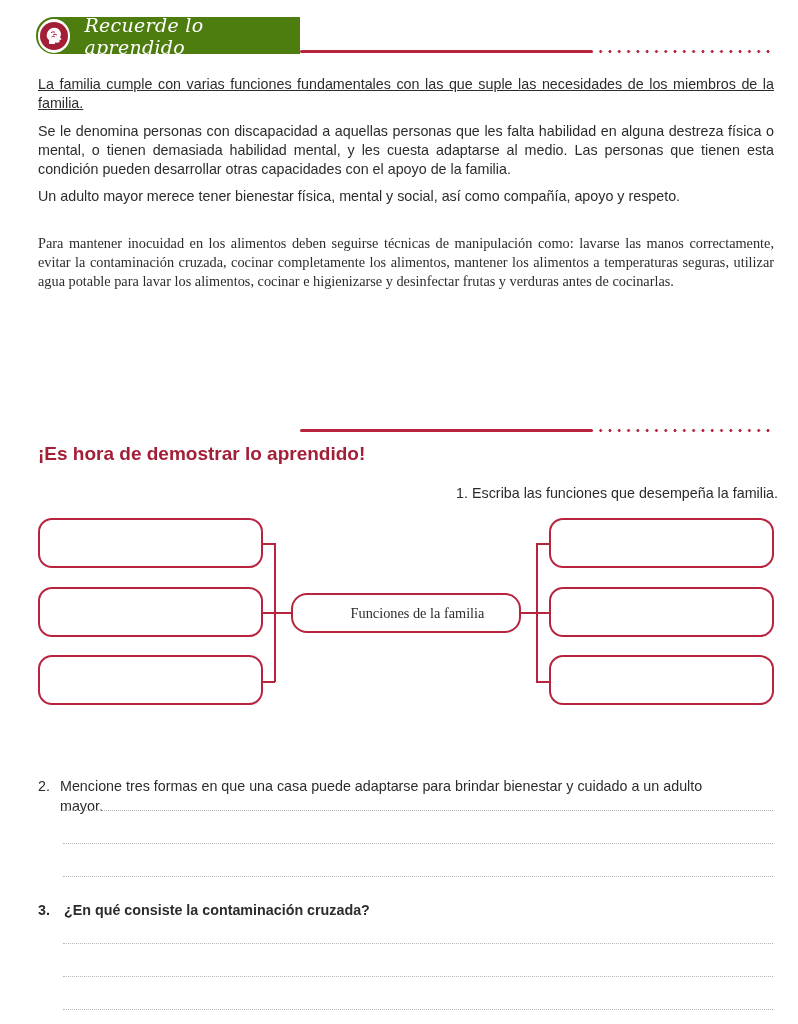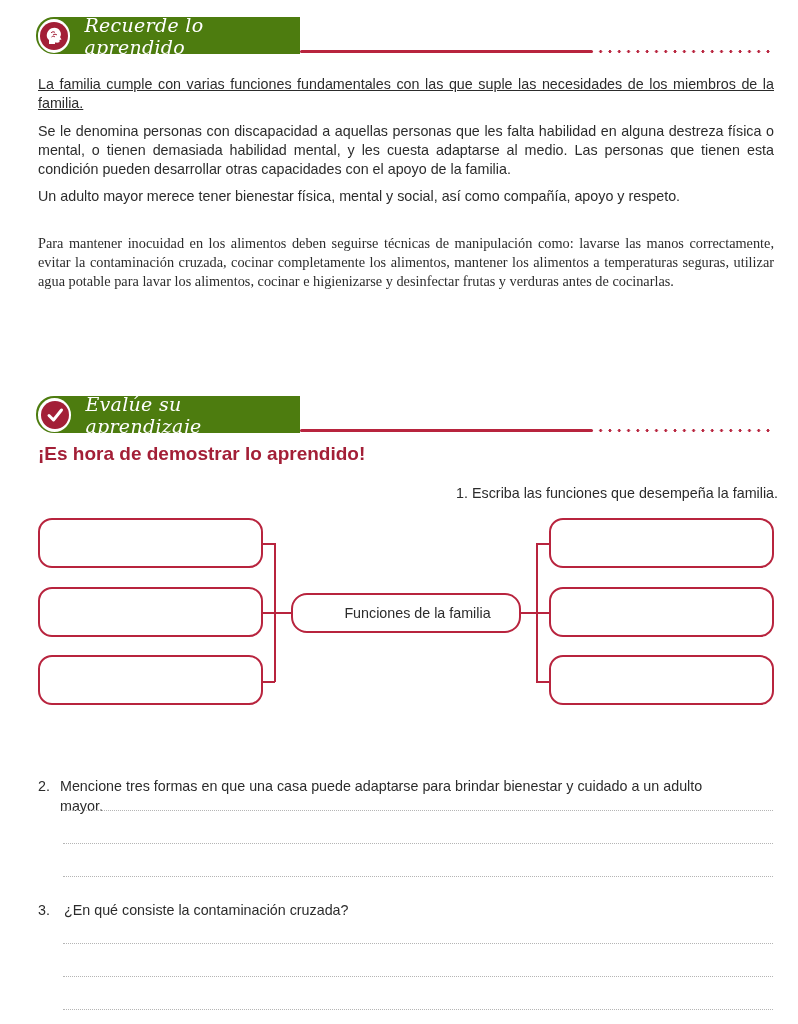--- a/index.html
+++ b/index.html
@@ -62,21 +62,21 @@
   }
 
   .box {
     position: absolute; width: 225px; height: 50px;
     border: 2px solid #b8243e; border-radius: 14px; background: #fff;
   }
   .center-box {
     position: absolute; left: 291px; top: 593px; width: 230px; height: 40px;
     border: 2px solid #b8243e; border-radius: 16px; background: #fff;
     display: flex; align-items: center; justify-content: center;
-    font-family: Liberation Sans, sans-serif; font-size: 14.3px; color: #2c2c2c; padding-left: 23px;
+    font-family: Liberation Serif, serif; font-size: 14.3px; color: #2c2c2c; padding-left: 23px;
   }
   .conn { position: absolute; background: #b8243e; }
 </style>
 </head>
 <body>
 
 <div class="section-header" style="top:17px;">
   <div class="banner">
     <div class="icon-circle">
       <div class="icon-inner">
@@ -91,30 +91,20 @@
   <div class="rule-solid"></div>
   <div class="rule-dots"></div>
 </div>
 
 <p class="para" style="top:75px;text-decoration:underline;">La familia cumple con varias funciones fundamentales con las que suple las necesidades de los miembros de la familia.</p>
 <p class="para" style="top:122px;">Se le denomina personas con discapacidad a aquellas personas que les falta habilidad en alguna destreza física o mental, o tienen demasiada habilidad mental, y les cuesta adaptarse al medio. Las personas que tienen esta condición pueden desarrollar otras capacidades con el apoyo de la familia.</p>
 <p class="para" style="top:187px;">Un adulto mayor merece tener bienestar física, mental y social, así como compañía, apoyo y respeto.</p>
 <p class="para" style="top:234px;font-family:Liberation Serif, serif;">Para mantener inocuidad en los alimentos deben seguirse técnicas de manipulación como: lavarse las manos correctamente, evitar la contaminación cruzada, cocinar completamente los alimentos, mantener los alimentos a temperaturas seguras, utilizar agua potable para lavar los alimentos, cocinar e higienizarse y desinfectar frutas y verduras antes de cocinarlas.</p>
 
 <div class="section-header" style="top:396px;">
-  <div class="banner">
-    <div class="icon-circle">
-      <div class="icon-inner">
-        <svg width="20" height="20" viewBox="0 0 20 20">
-          <path d="M4 10.5 L8.5 15 L16.5 5" stroke="#fff" stroke-width="3" fill="none" stroke-linecap="round" stroke-linejoin="round"></path>
-        </svg>
-      </div>
-    </div>
-    <span class="title">Evalúe su aprendizaje</span>
-  </div>
   <div class="rule-solid"></div>
   <div class="rule-dots"></div>
 </div>
 
 <div class="subheading">¡Es hora de demostrar lo aprendido!</div>
 
 <div class="question" style="top:483px;text-align:right;">
   <span class="num">1.</span>
   <span class="qtext">Escriba las funciones que desempeña la familia.</span>
 </div>
@@ -142,19 +132,19 @@
 </div>
 
 <div class="question q2" style="top:740px;margin-top:36px;">
   <span class="num">2.</span><span class="qtext">Mencione tres formas en que una casa puede adaptarse para brindar bienestar y cuidado a un adulto</span>
   <span class="indent">mayor.</span>
 </div>
 <div class="answer-line" style="top:810px;"></div>
 <div class="answer-line" style="top:843px;"></div>
 <div class="answer-line" style="top:876px;"></div>
 
-<div class="question" style="top:900px;">
+<div class="question" style="top:900px;font-weight:bold;">
   <span class="num" style="width:22px;">3.</span>
   <span class="qtext">¿En qué consiste la contaminación cruzada?</span>
 </div>
 <div class="answer-line" style="top:943px;"></div>
 <div class="answer-line" style="top:976px;"></div>
 <div class="answer-line" style="top:1009px;"></div>
 
 </body></html>

